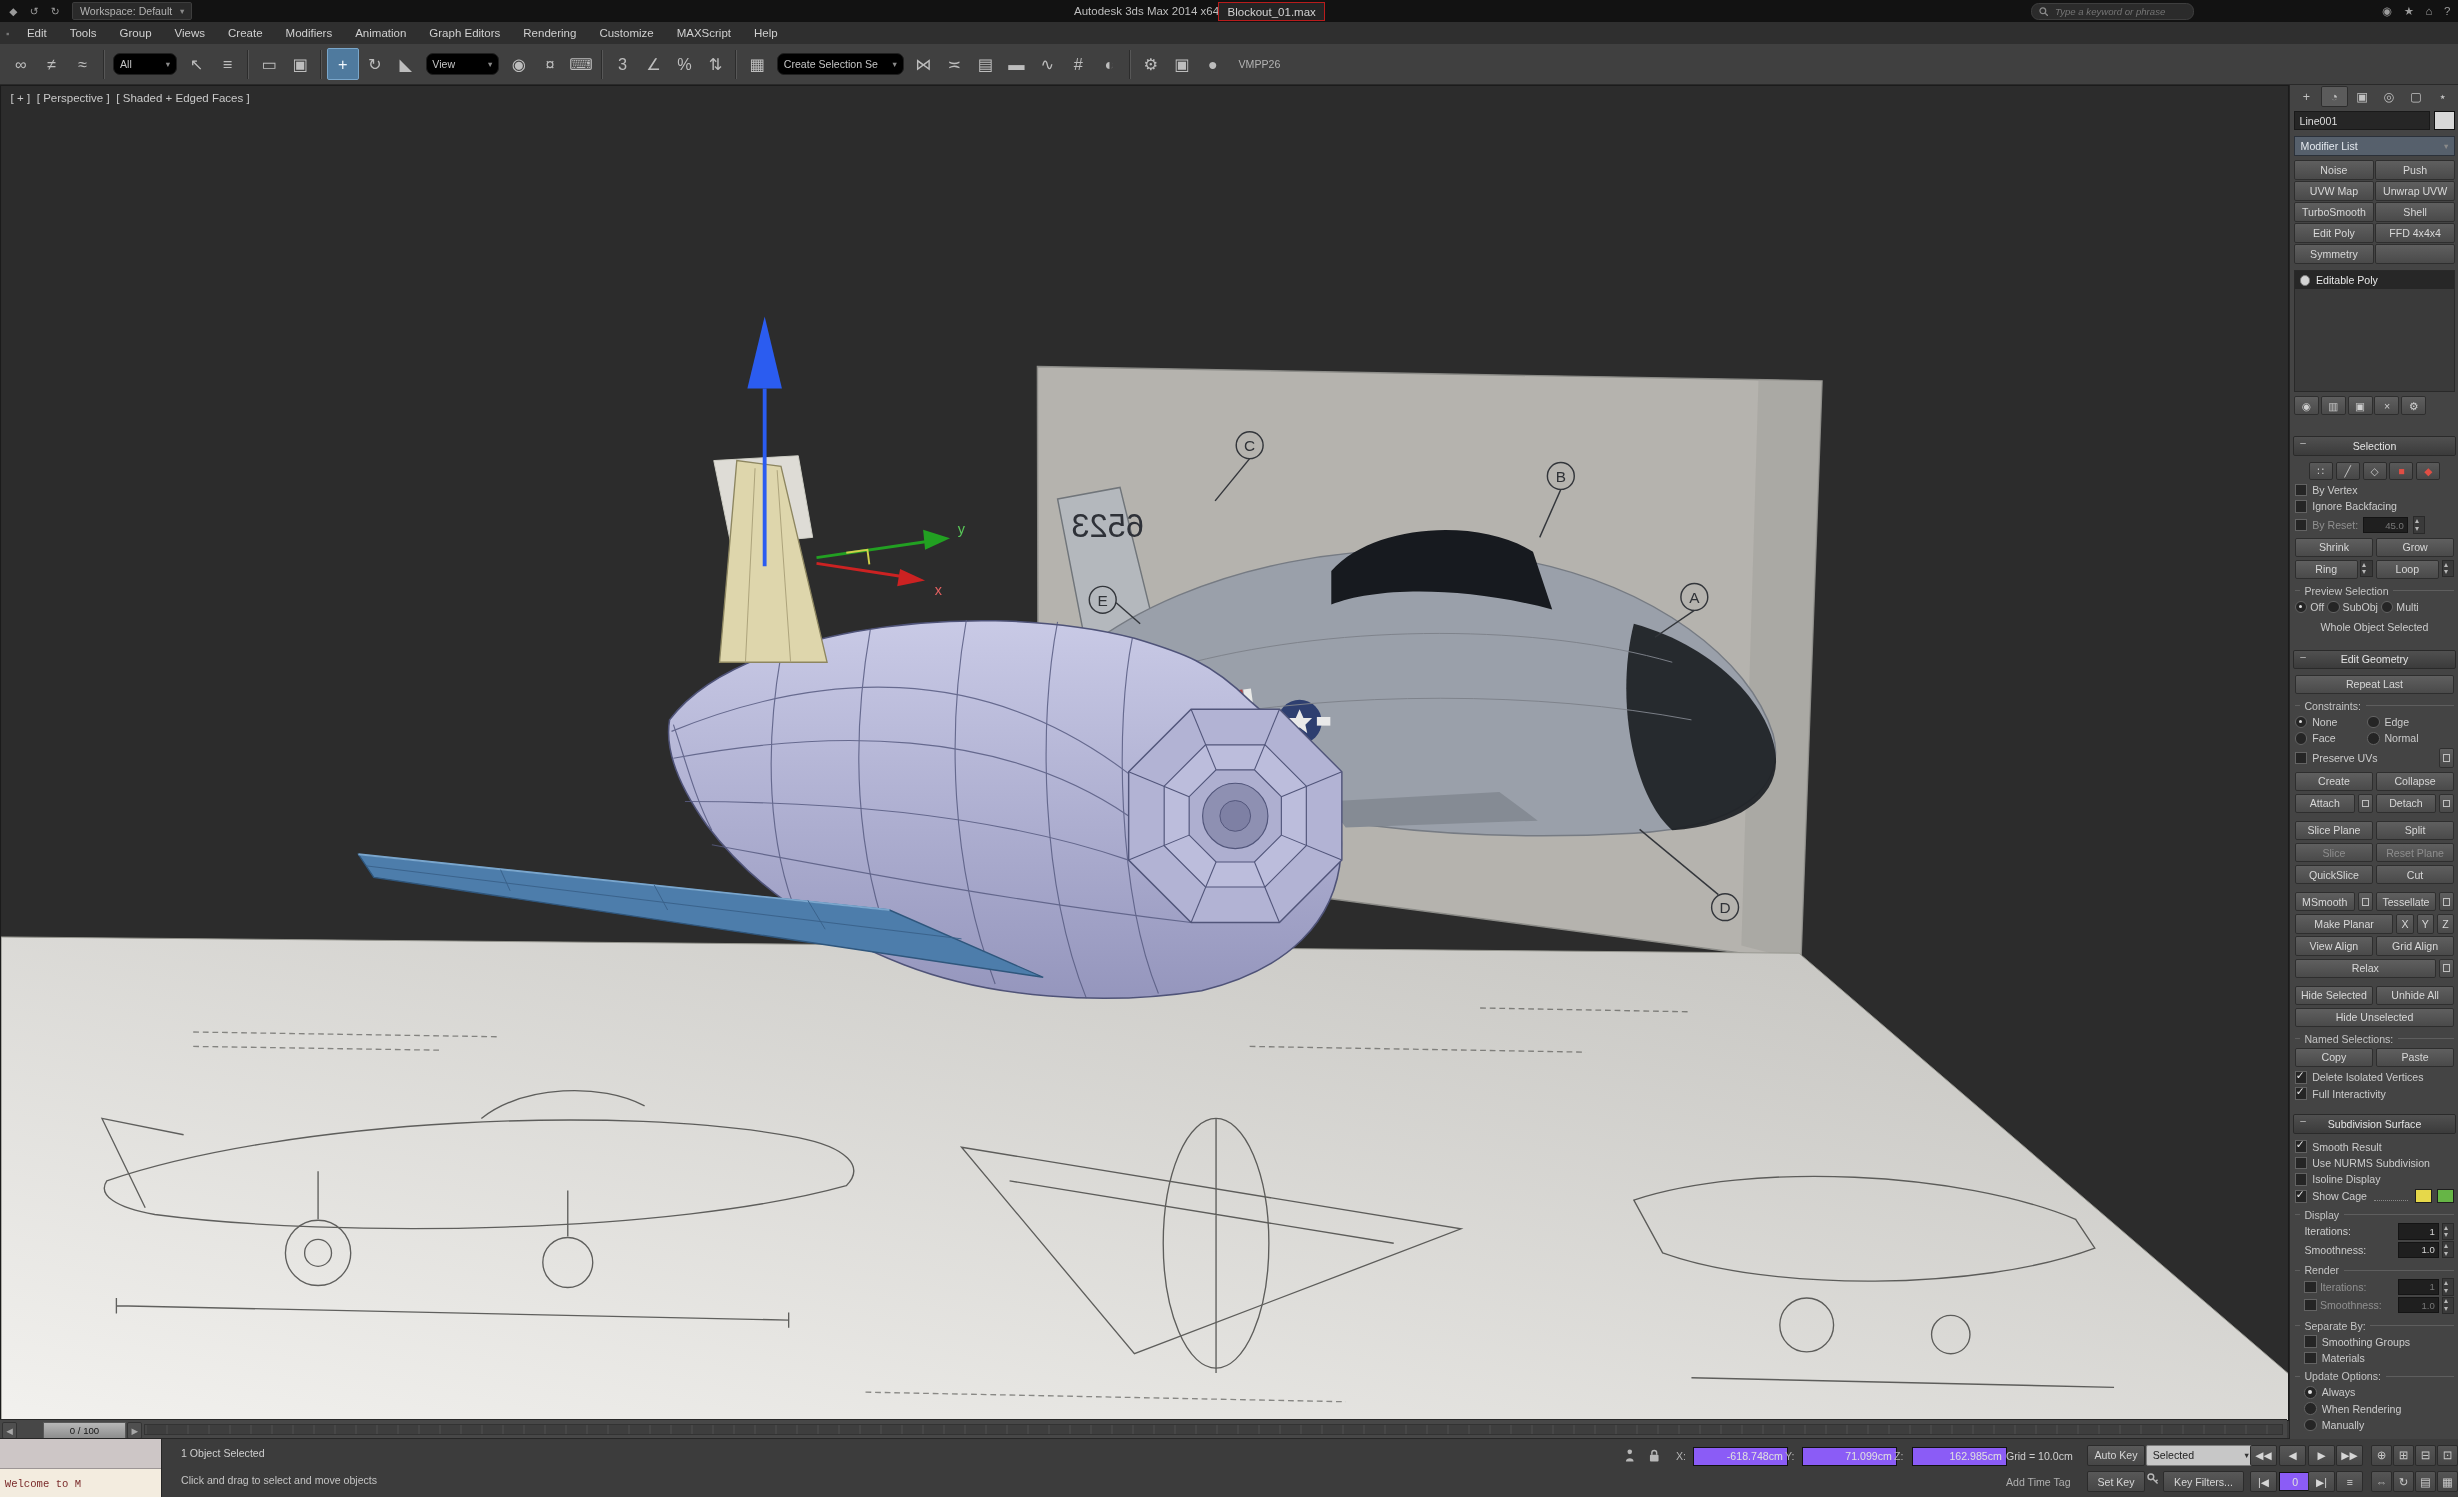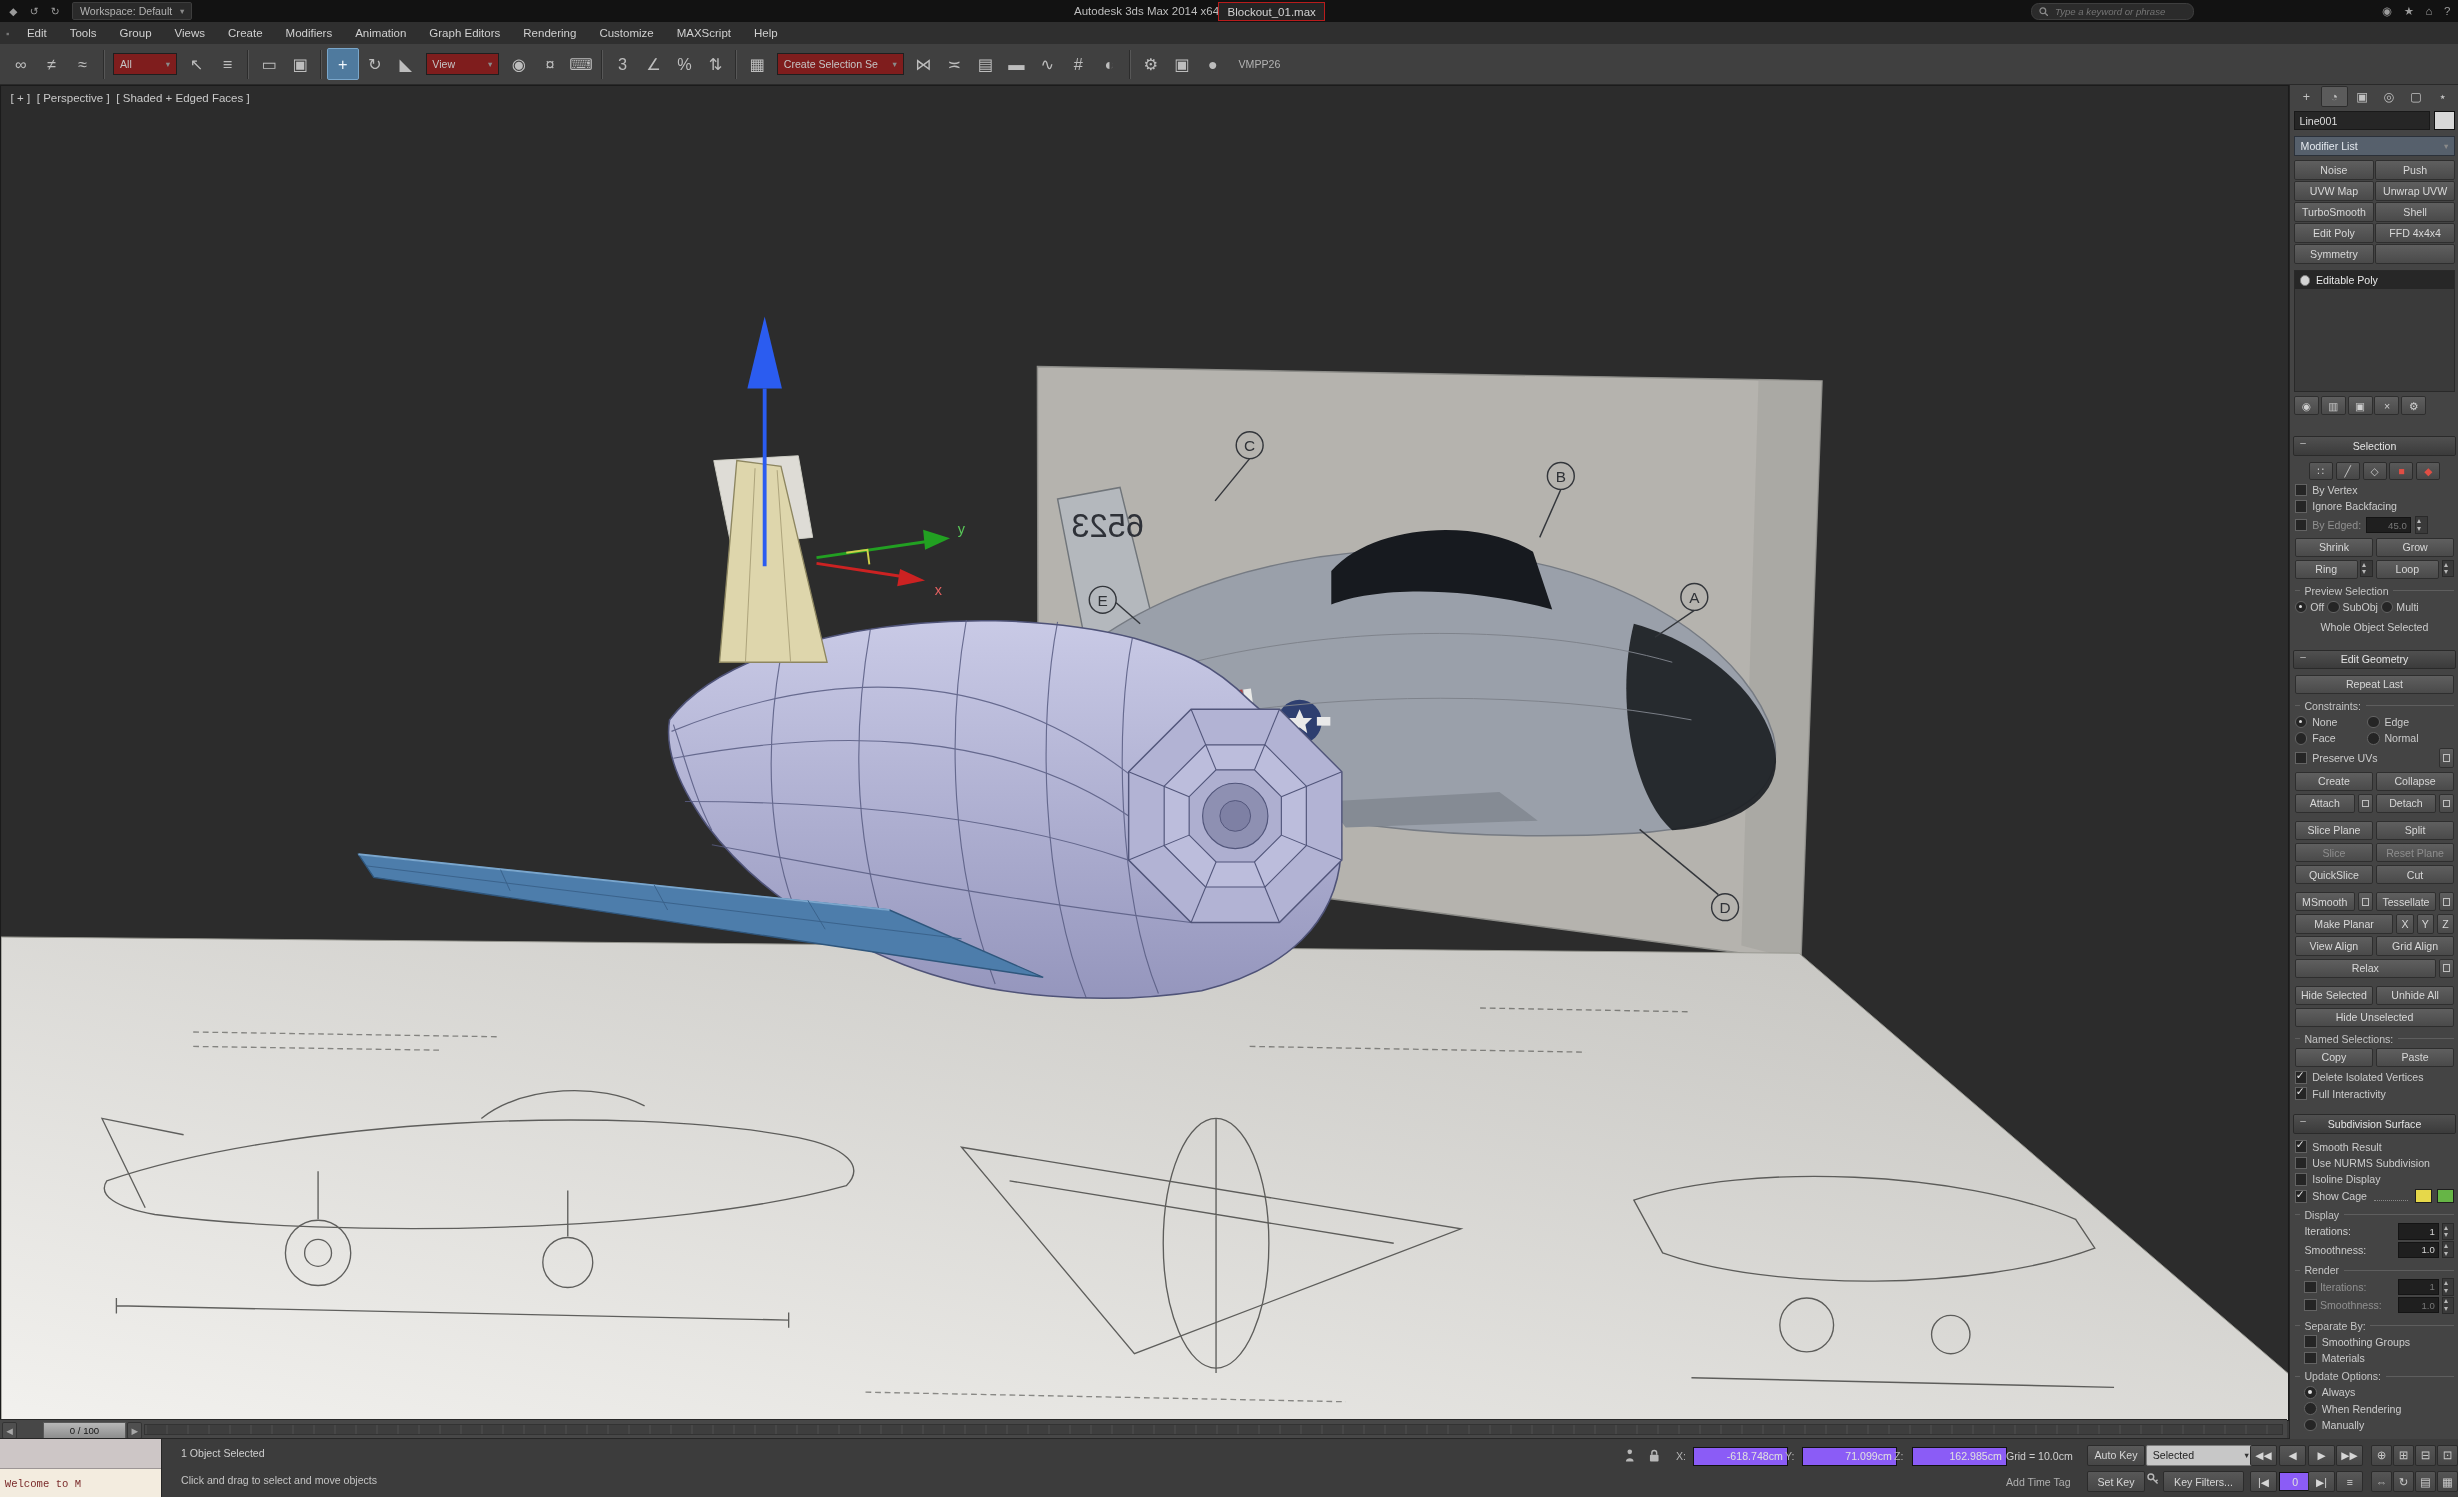--- a/index.html
+++ b/index.html
@@ -29,21 +29,21 @@
   .menu-grip{width:15.4px;height:100%;display:flex;align-items:center;justify-content:center;color:#777;font-size:9.6px;}
   .menu-item{padding:0 11.5px;height:100%;display:flex;align-items:center;}
 
   
   .toolbar{position:absolute;left:0;top:44px;width:2458px;height:40px;background:#404040;
            border-bottom:1px solid #292929;display:flex;align-items:center;padding-left:5.8px;gap:1px;}
   .ticon{width:30px;height:30px;display:flex;align-items:center;justify-content:center;font-size:16.3px;
          color:#bdbdbd;border-radius:1.9px;flex:none;}
   .ticon.active{background:#4f7a9e;border:1px solid #7aa7cb;color:#f0f6fb;}
   .tsep{width:0;height:29px;border-left:1px solid #2c2c2c;border-right:1px solid #575757;margin:0 3.8px;flex:none;}
-  .tdd{height:20px;background:#7f1d1d;border:1px solid #1f1f1f;border-radius:0;color:#c5c5c5;font-size:10.6px;
+  .tdd{height:20px;background:#000000;border:1px solid #1f1f1f;border-radius:7px;color:#c5c5c5;font-size:10.6px;
        display:flex;align-items:center;justify-content:space-between;padding:0 5.8px;gap:7.7px;margin:0 3.8px;flex:none;}
   .tlabel{font-size:10.6px;color:#b3b3b3;margin-left:9.6px;flex:none;}
 
   
   .viewport{position:absolute;left:0;top:85px;width:2287px;height:1334px;background:#2c2c2c;
             border:1px solid #1b1b1b;overflow:hidden;}
   .vp-label{position:absolute;left:9.6px;top:5.8px;font-size:11.5px;color:#c9c9c9;display:flex;gap:6.7px;z-index:5;}
   .vp-svg{position:absolute;left:0;top:0;}
 
   
@@ -514,21 +514,21 @@
         <div class="cbrow">
             <span class="cb"></span>
           <span class="lbl">By Vertex</span>
           </div>
         <div class="cbrow">
             <span class="cb"></span>
           <span class="lbl">Ignore Backfacing</span>
           </div>
         <div class="cbrow">
             <span class="cb"></span>
-          <span class="lbl dim">By Edged:</span>
+          <span class="lbl dim">By Reset:</span>
           <span class="nfield dis" style="width:37px">45.0</span>
           <span class="spin"></span>
           </div>
         <div class="row2">
           <div class="btn3">Shrink</div>
           <div class="btn3">Grow</div>
         </div>
         <div class="row2">
           <div class="btn3">Ring</div>
           <span class="spin"></span>

